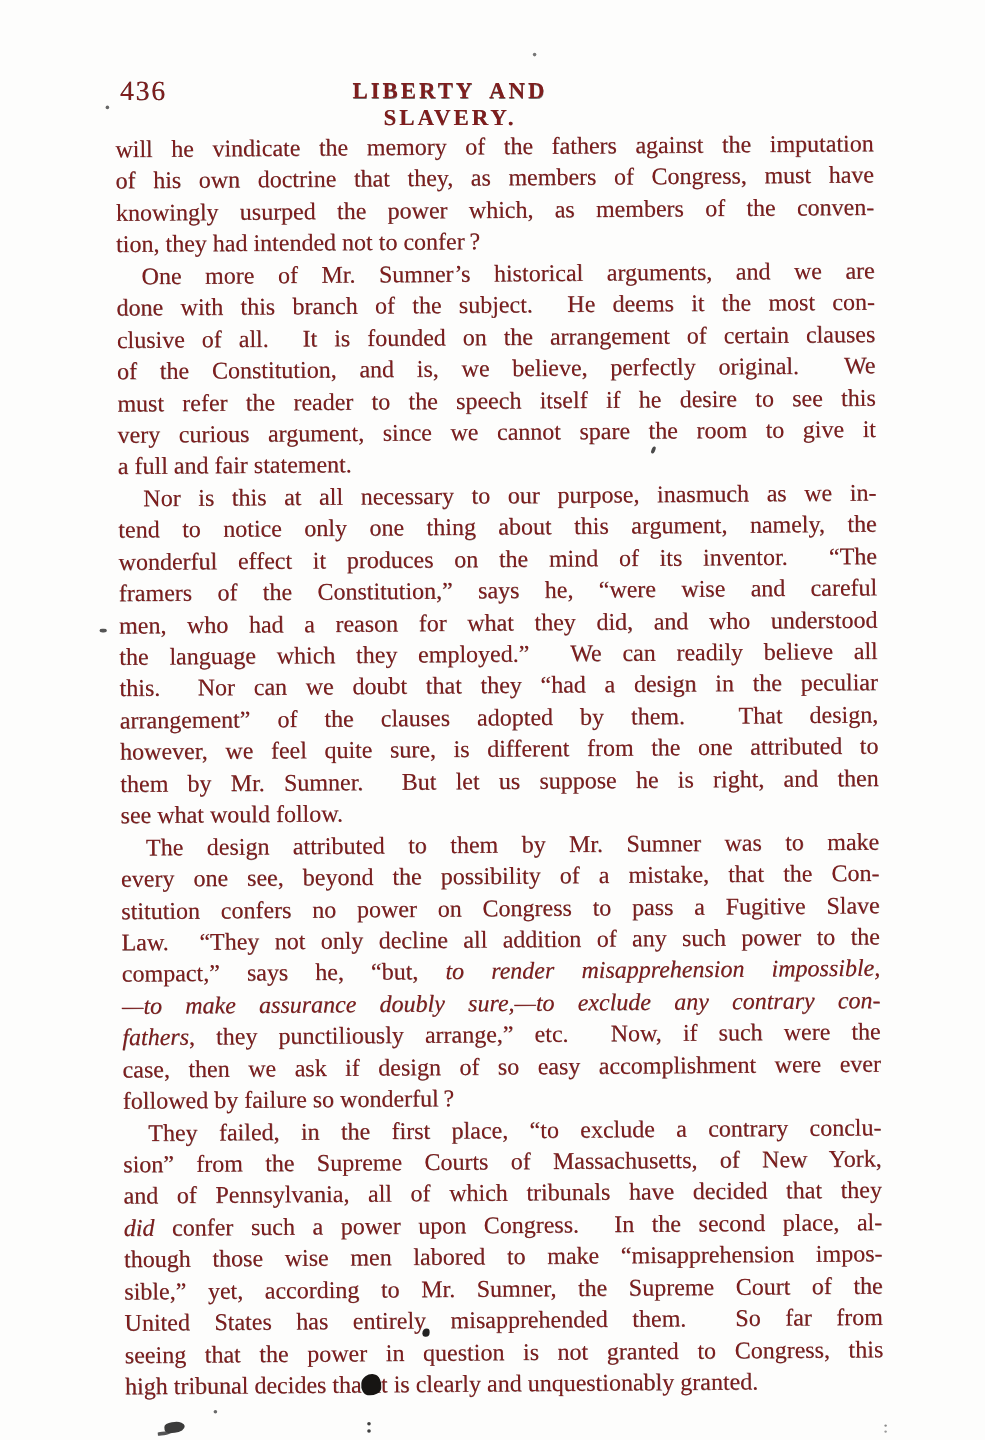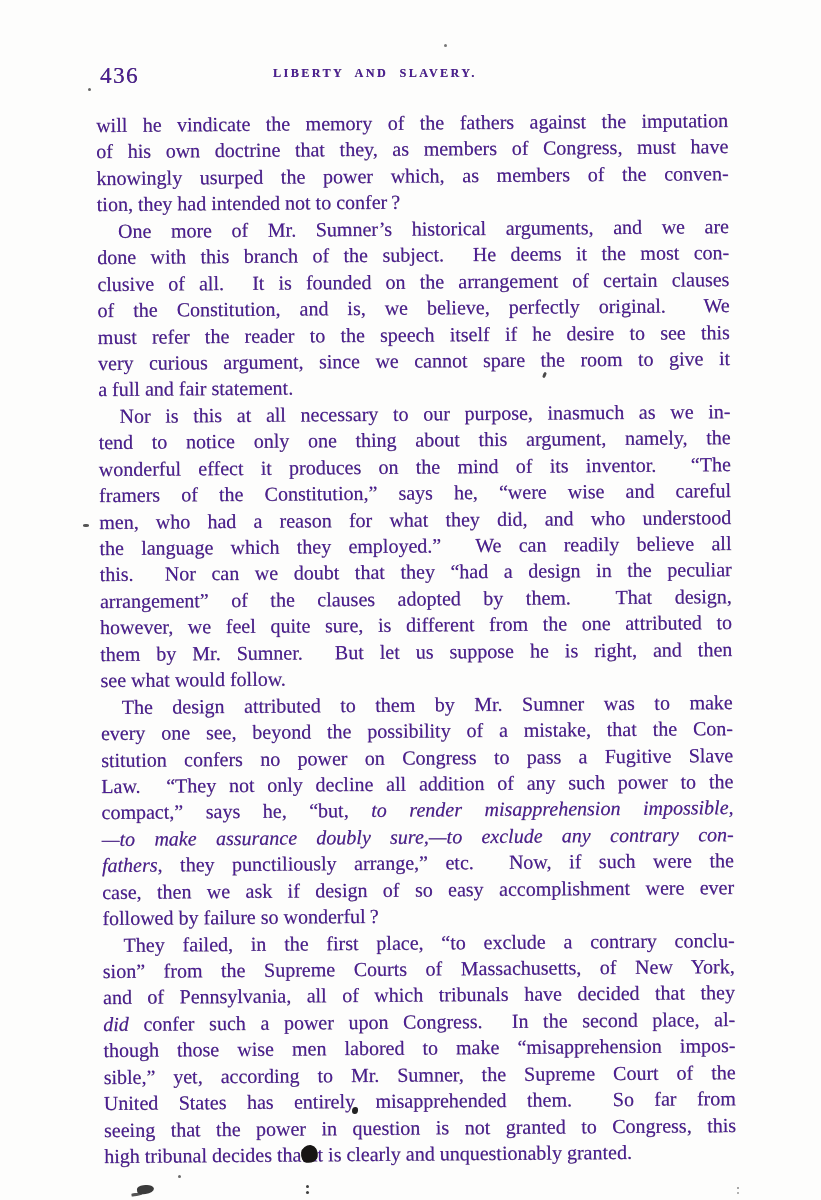--- a/index.html
+++ b/index.html
@@ -1,34 +1,34 @@
 <!DOCTYPE html>
 <html><head>
 <meta charset="utf-8">
 <style>
   html,body { margin:0; padding:0; background:#e8e8e8; }
   .page {
     position:relative;
     width:821px; height:1200px;
     background:#fdfdfc;
     font-family:"Liberation Serif", serif;
-    color:#4c1d95;
+    color:#7f1d1d;
     overflow:hidden;
     margin:0 auto;
   }
   
   .pagenum {
     position:absolute; left:100px; top:63px;
     font-size:23px; letter-spacing:1.5px;
     text-shadow:0.3px 0.3px 0 rgba(25,23,21,.75);
   }
   .running-title {
     position:absolute; left:235px; top:66px; width:280px;
     text-align:center;
-    font-size:12px; font-weight:bold;
+    font-size:19px; font-weight:bold;
     letter-spacing:2.5px; word-spacing:6px;
     text-shadow:0.2px 0.2px 0 rgba(25,23,21,.6);
   }
   
   .text-col {
     position:absolute; left:96px; top:112px; width:632px;
     font-size:20px; line-height:26.45px;
     transform:rotate(-0.45deg);
     transform-origin:top left;
     text-shadow:0.25px 0.25px 0 rgba(25,23,21,.55);

